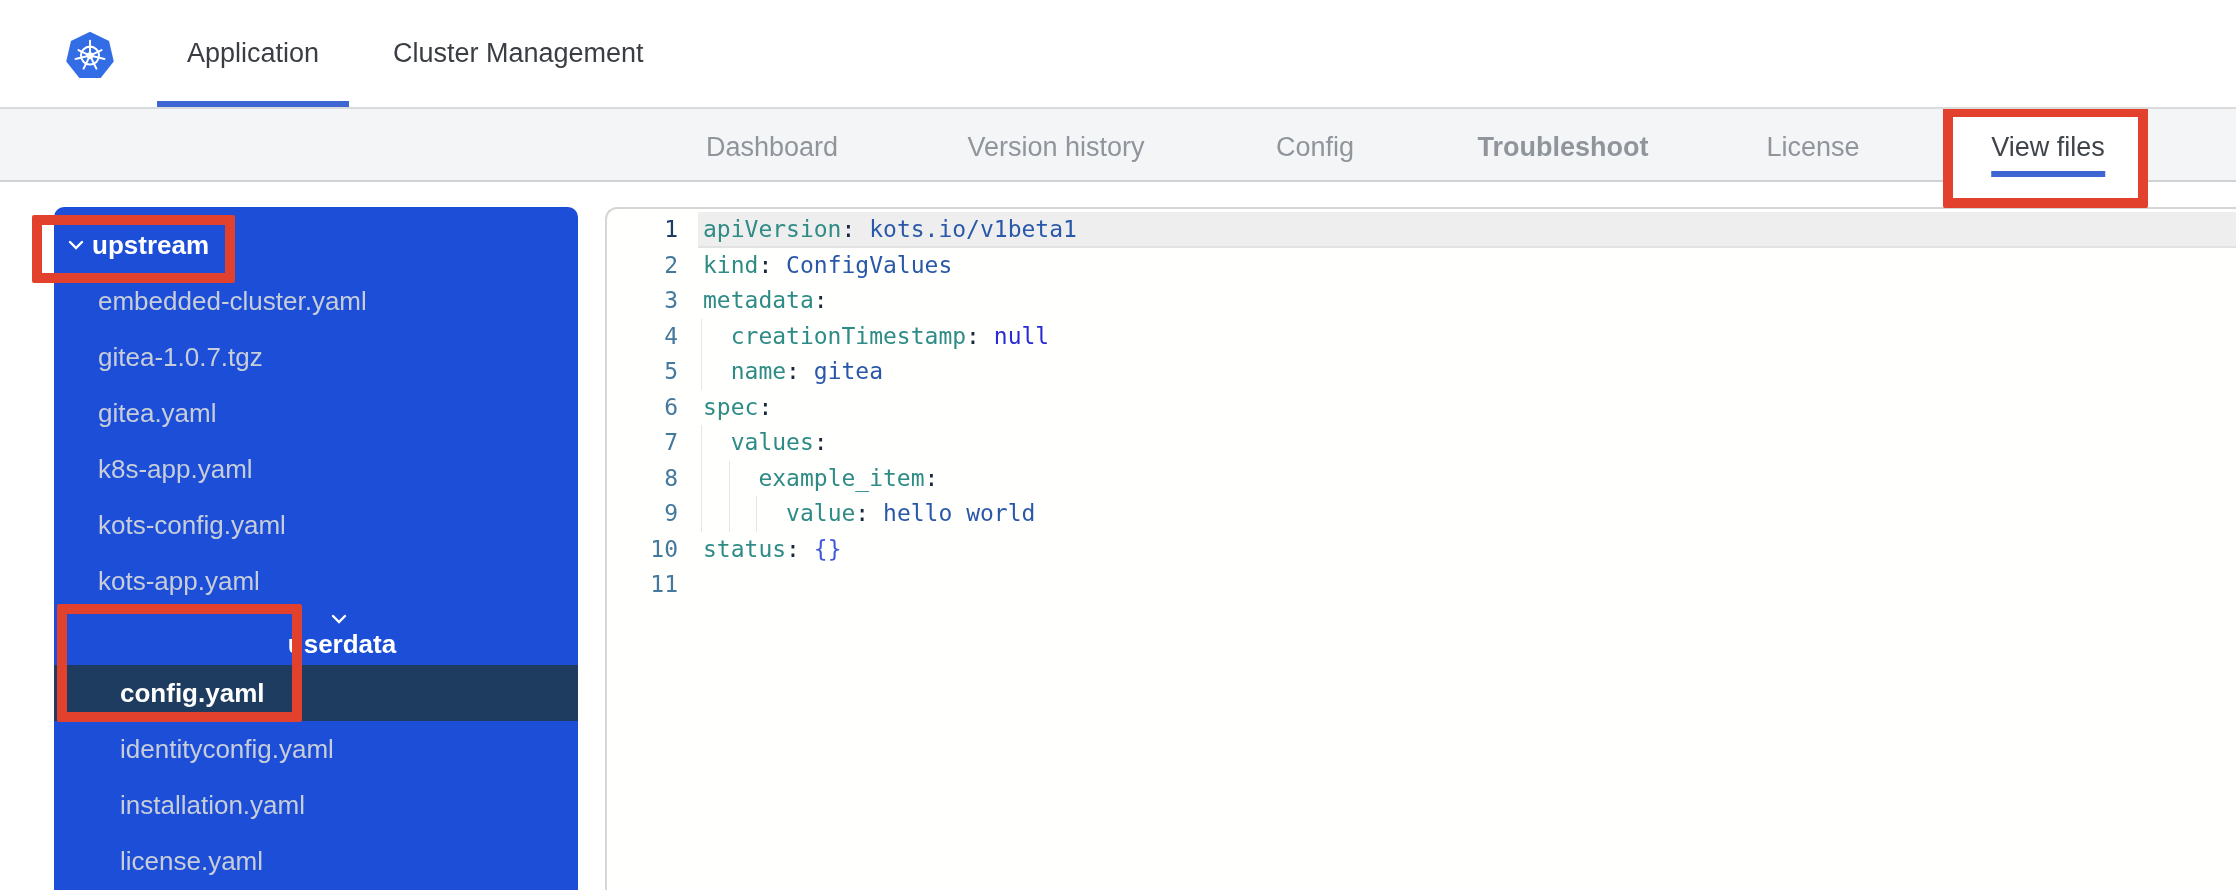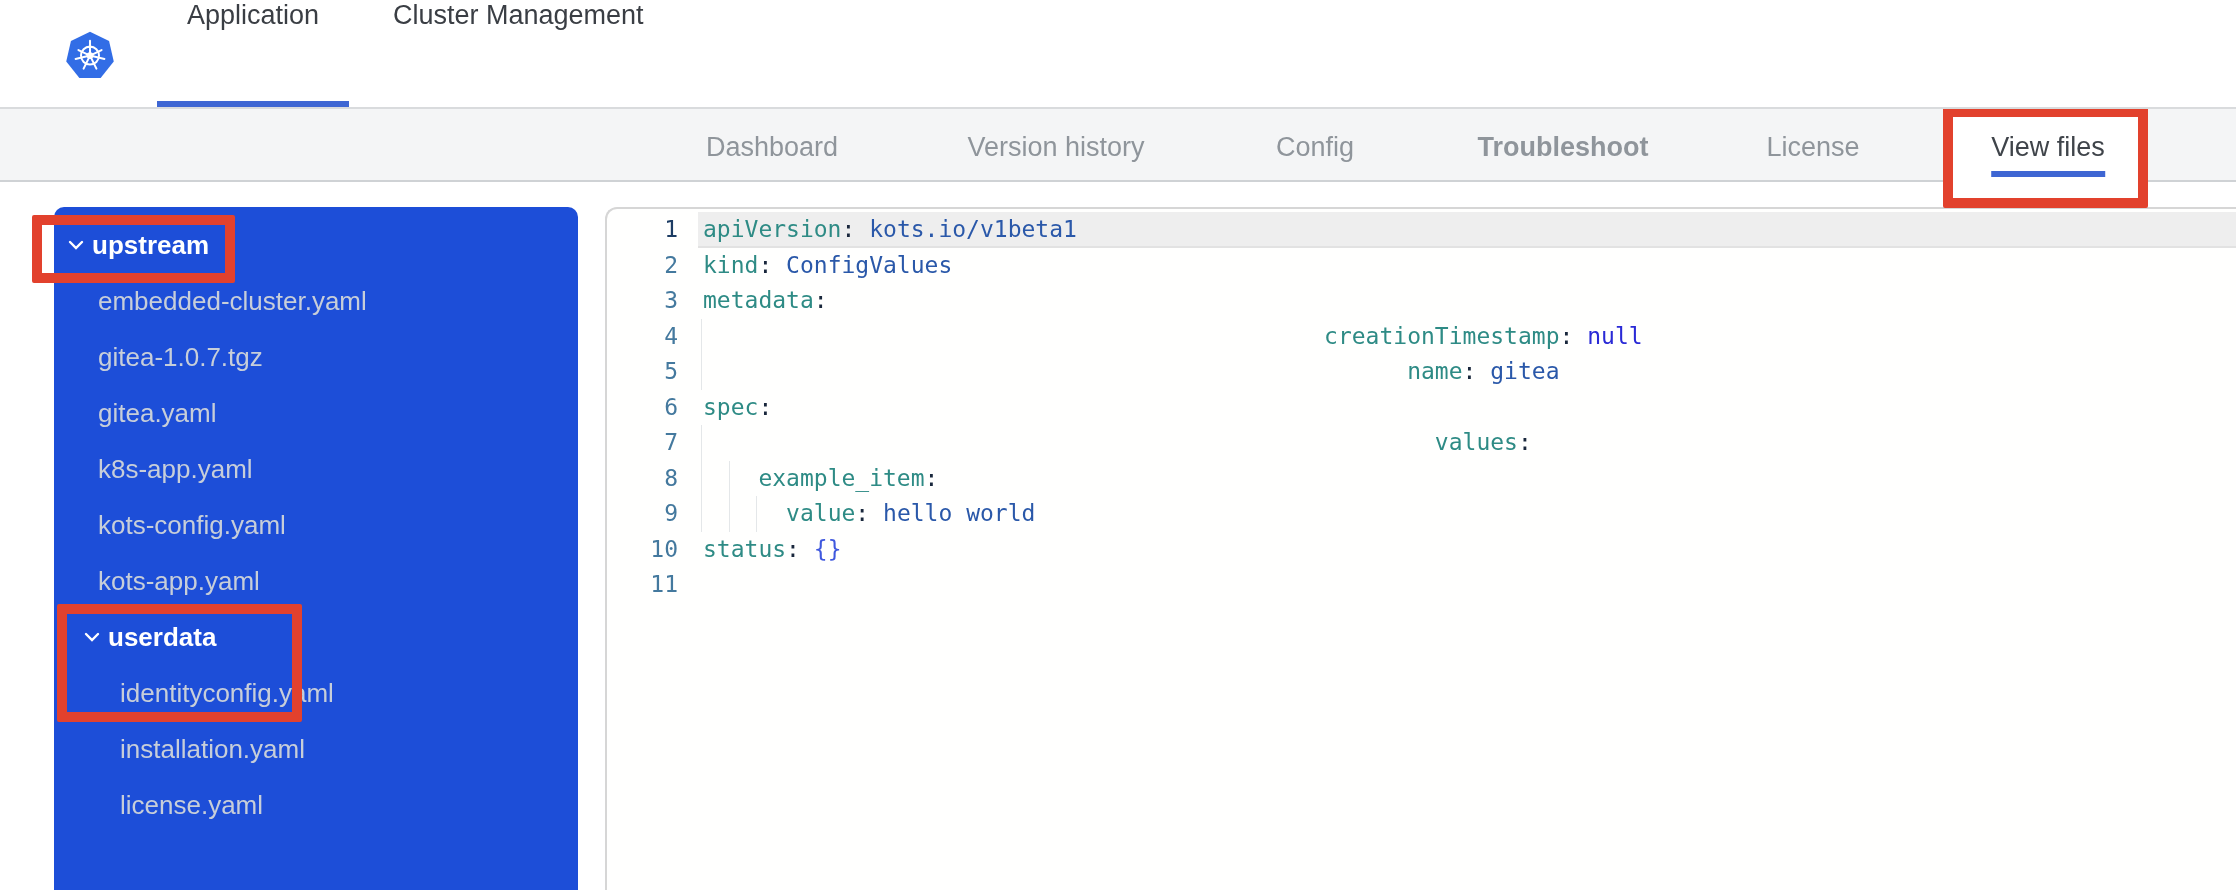--- a/index.html
+++ b/index.html
@@ -3,21 +3,21 @@
 <meta charset="utf-8">
 <style>
   html,body{margin:0;padding:0;background:#ffffff;}
   .app{position:relative;width:2236px;height:890px;overflow:hidden;background:#ffffff;
        font-family:"Liberation Sans",sans-serif;}
 
   
   .topnav{position:absolute;left:0;top:0;width:100%;height:107px;background:#ffffff;
           border-bottom:2px solid #d9dbdd;z-index:6;}
   .k8s-logo{position:absolute;left:65px;top:31px;width:50px;height:50px;}
-  .topnav-tab{position:absolute;top:0;height:107px;display:flex;align-items:flex-start;
+  .topnav-tab{position:absolute;top:0;height:107px;display:flex;align-items:center;
               font-size:27px;color:#3a3e44;cursor:pointer;box-sizing:border-box;}
   .topnav-tab.t0{left:157px;padding:0 30px;}
   .topnav-tab.t1{left:393px;padding:0 0;}
   .topnav-tab.active{box-shadow:inset 0 -6px 0 #3e66d3;}
 
   
   .subnav{position:absolute;left:0;top:109px;width:100%;height:71px;background:#f4f5f6;
           border-bottom:2px solid #cfd2d5;z-index:5;}
   .subnav-tab{position:absolute;top:22px;transform:translateX(-50%);font-size:27px;
               line-height:32px;color:#8f959b;white-space:nowrap;cursor:pointer;z-index:2;}
@@ -37,36 +37,36 @@
   
   .sidebar{position:absolute;left:54px;top:207px;width:524px;height:683px;
            background:#1d4ed8;border-radius:10px 10px 0 0;overflow:hidden;}
   .tree{padding-top:10px;}
   .tree-row{height:56px;display:flex;align-items:center;font-size:26px;cursor:pointer;
             box-sizing:border-box;}
   .tree-row.folder{font-weight:bold;color:#ffffff;}
   .tree-row.file{color:#c7ced9;}
   .tree-row.selected{background:#1e3c60;color:#ffffff;font-weight:bold;}
   .tree-row.flvl0{padding-left:12px;}
-  .tree-row.flvl1{padding-left:28px;}
+  .tree-row.flvl1{padding-left:52px;flex-direction:column;}
   .tree-row.lvl1{padding-left:44px;}
   .tree-row.lvl2{padding-left:66px;}
   .chev{width:20px;height:20px;margin-right:6px;flex:none;}
 
   
   .editor{position:absolute;left:605px;top:207px;right:0;bottom:0;background:#fffffe;
           border:2px solid #d6d6d6;border-right:none;border-bottom:none;
           border-radius:12px 0 0 0;box-sizing:border-box;padding-top:3px;overflow:hidden;}
   .code-line{display:flex;height:35.5px;line-height:35.5px;
              font-family:"DejaVu Sans Mono",monospace;font-size:23px;}
   .ln{width:71px;text-align:right;color:#44799e;flex:none;user-select:none;}
   .code-line.active .ln{color:#1c3c63;}
   .line-body{flex:1;position:relative;white-space:pre;margin-left:20px;padding-left:5px;}
   .code-line.active .line-body{background:#eeeeee;box-shadow:inset 0 -2px 0 #e2e2e2;}
-  .line-body.ind2{padding-left:32.7px;text-align:center;}
+  .line-body.ind2{padding-left:32.7px;}
   .line-body.ind4{padding-left:60.4px;}
   .line-body.ind6{padding-left:88.1px;}
   .guide{position:absolute;top:0;bottom:0;width:1px;background:#e4e7e9;}
   .guide.g1{left:3px;}
   .guide.g2{left:30.7px;}
   .guide.g3{left:58.4px;}
   .tok.key{color:#2e8b85;}
   .tok.punc{color:#19273c;}
   .tok.str{color:#2a58a9;margin-top:6px;}
   .tok.kw{color:#2a2ad6;}
@@ -145,20 +145,23 @@
         <span>kots-app.yaml</span>
       </div>
 
       <div class="tree-row folder flvl1">
         <svg class="chev" viewBox="0 0 20 20">
           <polyline points="4,7 10,13 16,7" fill="none" stroke="#ffffff" stroke-width="2.4" stroke-linecap="round"></polyline>
         </svg>
         <span>userdata</span>
       </div>
 
+      <div class="tree-row file lvl2 selected">
+        <span>config.yaml</span>
+      </div>
       <div class="tree-row file lvl2">
         <span>identityconfig.yaml</span>
       </div>
       <div class="tree-row file lvl2">
         <span>installation.yaml</span>
       </div>
       <div class="tree-row file lvl2">
         <span>license.yaml</span>
       </div>
 

